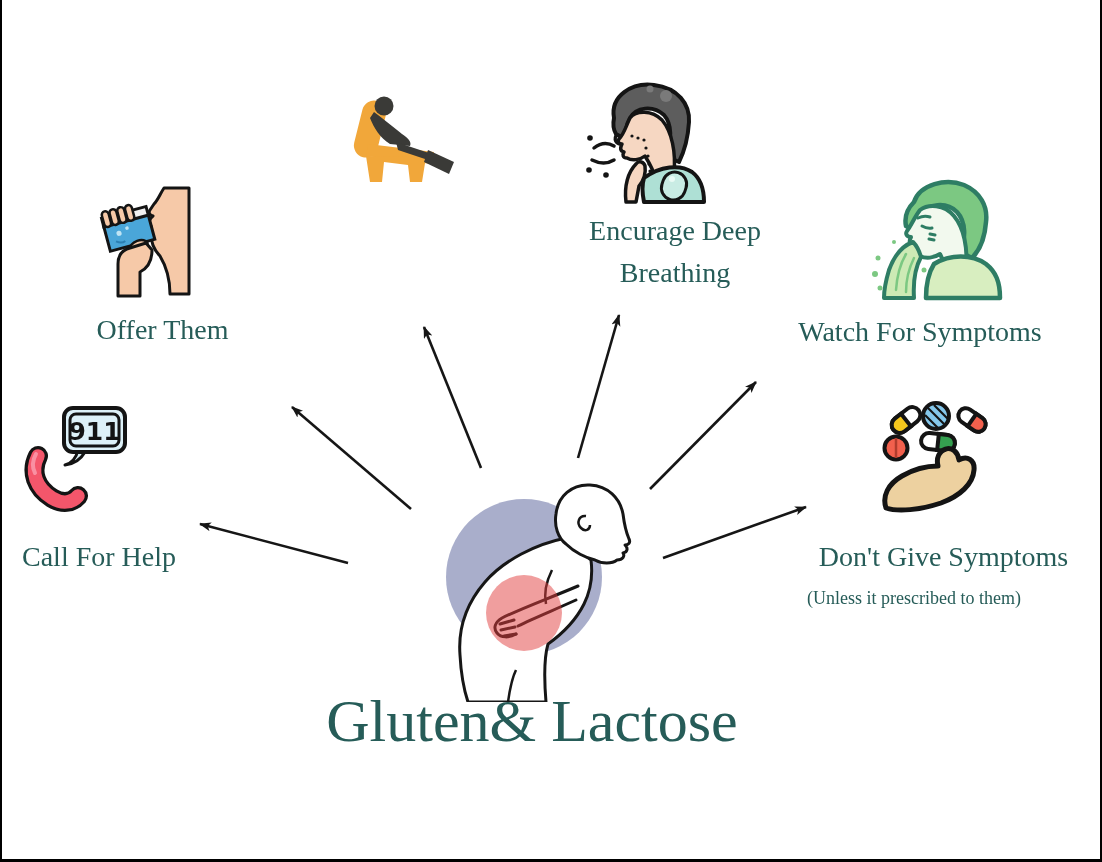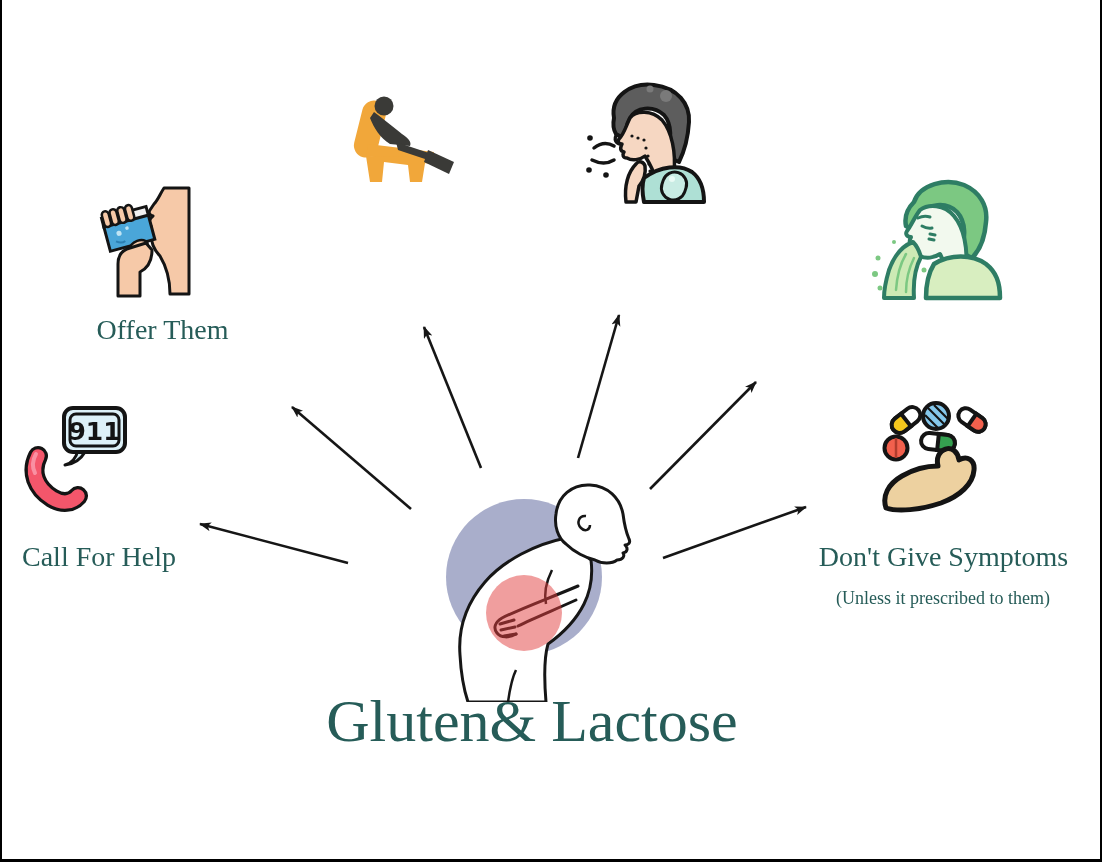--- a/index.html
+++ b/index.html
@@ -8,21 +8,21 @@
     box-sizing:border-box;overflow:hidden;
     border-left:2px solid #000;border-right:2px solid #000;border-bottom:3px solid #000;
     font-family:"Liberation Serif", serif;
   }
   .label{
     position:absolute;text-align:center;color:#265c58;
     font-size:28px;line-height:1.2;font-family:"Liberation Serif", serif;
   }
   .label.two-line{line-height:42px;}
   .sublabel{
-    position:absolute;text-align:center;color:#265c58;
+    position:absolute;text-align:left;color:#265c58;
     font-size:18px;font-family:"Liberation Serif", serif;
   }
   .icon-wrap{position:absolute;}
   #title{
     position:absolute;left:310px;top:683px;width:440px;text-align:center;
     color:#265c58;font-size:60px;line-height:77px;font-family:"Liberation Serif", serif;
   }
   svg{display:block;}
   #arrow-layer{position:absolute;left:0;top:0;}
 </style>
@@ -142,20 +142,24 @@
           <circle cx="64" cy="93" r="1.6"></circle>
       </g>
 
       <path fill="#aee0d5" stroke="#141414" stroke-width="4" stroke-linejoin="round" d="M58,100 C74,88 94,86 106,94 C114,100 118,110 118,124 L58,124 C56,114 56,106 58,100 Z"></path>
       <rect x="76" y="94" width="24" height="28" rx="12" transform="rotate(18 88 108)" fill="#c9ece4" stroke="#141414" stroke-width="3"></rect>
       <circle cx="86" cy="101" r="3" fill="#eafaf5"></circle>
 
       <path fill="#f6d7c2" stroke="#141414" stroke-width="3.5" stroke-linejoin="round" d="M40,124 C38,108 42,94 50,86 C53,82 58,84 59,88 C60,95 58,102 53,108 L50,124 Z"></path>
     </svg>
   </div>
+  <div class="label two-line" style="left:563px;top:210px;width:220px;">
+    <div>Encurage Deep</div>
+    <div>Breathing</div>
+  </div>
 
   <div class="icon-wrap" style="left:866px;top:176px;">
     <svg width="138" height="126" viewBox="0 0 138 126">
 
       <path fill="#7cc882" stroke="#2e7d64" stroke-width="4.5" stroke-linejoin="round" d="M46,26 C52,8 78,2 96,9 C112,16 120,30 118,46 C117,60 112,74 104,82 L92,76 C98,62 98,46 89,36 C78,25 60,28 53,38 C49,44 48,50 49,56 L38,50 C36,40 40,32 46,26 Z"></path>
 
       <path fill="#f2f9ee" stroke="#2e7d64" stroke-width="4" stroke-linejoin="round" d="M52,34 C46,42 43,50 39,55 C37,58 39,61 43,61 C41,65 41,68 45,69 C43,76 46,80 52,80 C58,83 66,82 72,78 C76,86 80,94 82,102 L98,94 C100,72 96,52 86,40 C76,28 60,28 52,34 Z"></path>
       <g fill="none" stroke="#2e7d64" stroke-width="3" stroke-linecap="round">
         <path d="M54,50 q5,3 10,2"></path>
         <path d="M50,42 q6,-3 12,-1"></path>
@@ -173,20 +177,21 @@
           <circle cx="7" cy="98" r="3"></circle>
           <circle cx="12" cy="112" r="2.5"></circle>
         <circle cx="26" cy="66" r="2"></circle>
           <circle cx="56" cy="94" r="2.5"></circle>
           <circle cx="60" cy="106" r="2"></circle>
       </g>
 
       <path fill="#d8eec0" stroke="#2e7d64" stroke-width="4.5" stroke-linejoin="round" d="M66,88 C82,78 104,78 118,88 C128,96 132,106 132,122 L58,122 C58,108 61,96 66,88 Z"></path>
     </svg>
   </div>
+  <div class="label" style="left:788px;top:315px;width:260px;">Watch For Symptoms</div>
 
   <div class="icon-wrap" style="left:876px;top:400px;">
     <svg width="116" height="116" viewBox="0 0 116 116">
 
       <g transform="translate(28,20) rotate(-38)">
         <rect x="-16" y="-8" width="32" height="16" rx="8" fill="#ffffff" stroke="#141414" stroke-width="4"></rect>
         <path d="M-16,0 a8,8 0 0 1 8,-8 l8,0 l0,16 l-8,0 a8,8 0 0 1 -8,-8 z" fill="#f5c71d" stroke="#141414" stroke-width="4"></path>
       </g>
 
       <circle cx="58" cy="16" r="13" fill="#85c8ec" stroke="#141414" stroke-width="4"></circle>

